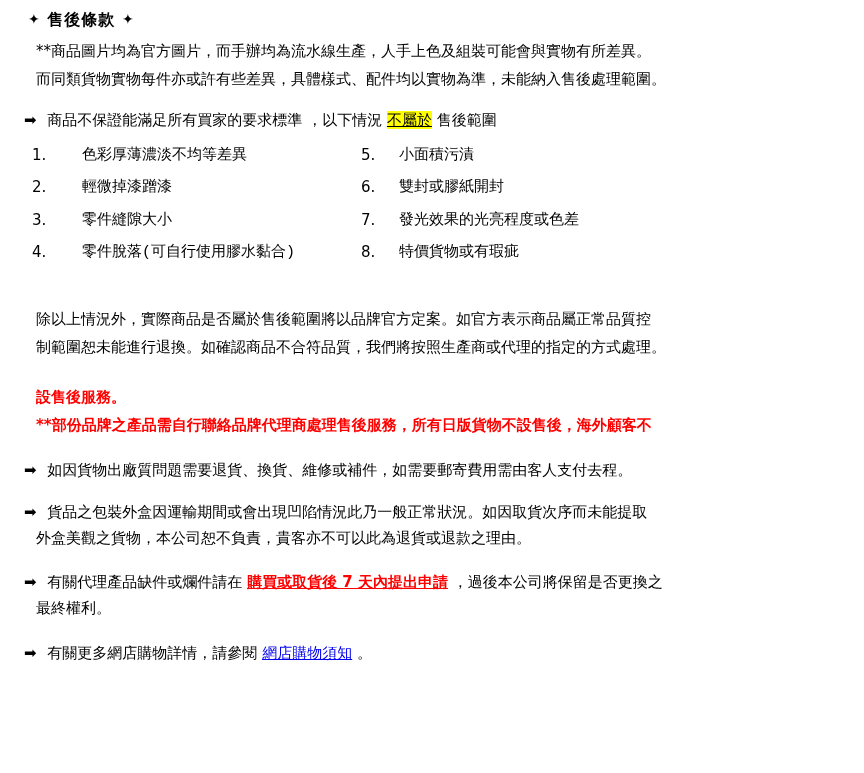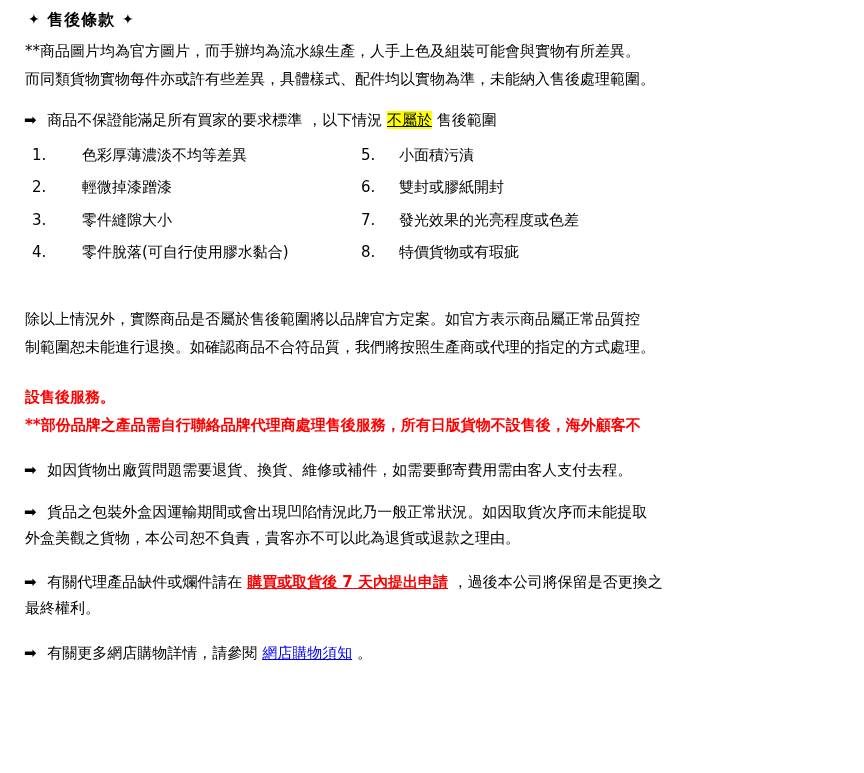--- a/index.html
+++ b/index.html
@@ -25,21 +25,21 @@
     font-size: 16px;
     font-weight: bold;
     margin: 2px 0 6px 4px;
     letter-spacing: 1px;
   }
   .diamond {
     font-size: 14px;
     vertical-align: 1px;
   }
   .para {
-    margin: 0 0 2px 1px;
+    margin: 0 0 2px 12px;
     font-size: 15px;
     line-height: 1.72;
   }
   .block-gap {
     height: 14px;
   }
   .arrow-line {
     margin: 0;
     font-size: 15px;
     line-height: 1.72;
@@ -80,20 +80,21 @@
     font-size: 15px;
   }
   .li .num {
     width: 58px;
     flex: 0 0 58px;
     padding-left: 8px;
     box-sizing: border-box;
   }
   .li .txt {
     flex: 1;
+    font-family: Liberation Mono, monospace;
   }
   .col2 .num {
     width: 40px;
     flex: 0 0 40px;
     padding-left: 2px;
   }
 </style>
 </head>
 <body>
 

